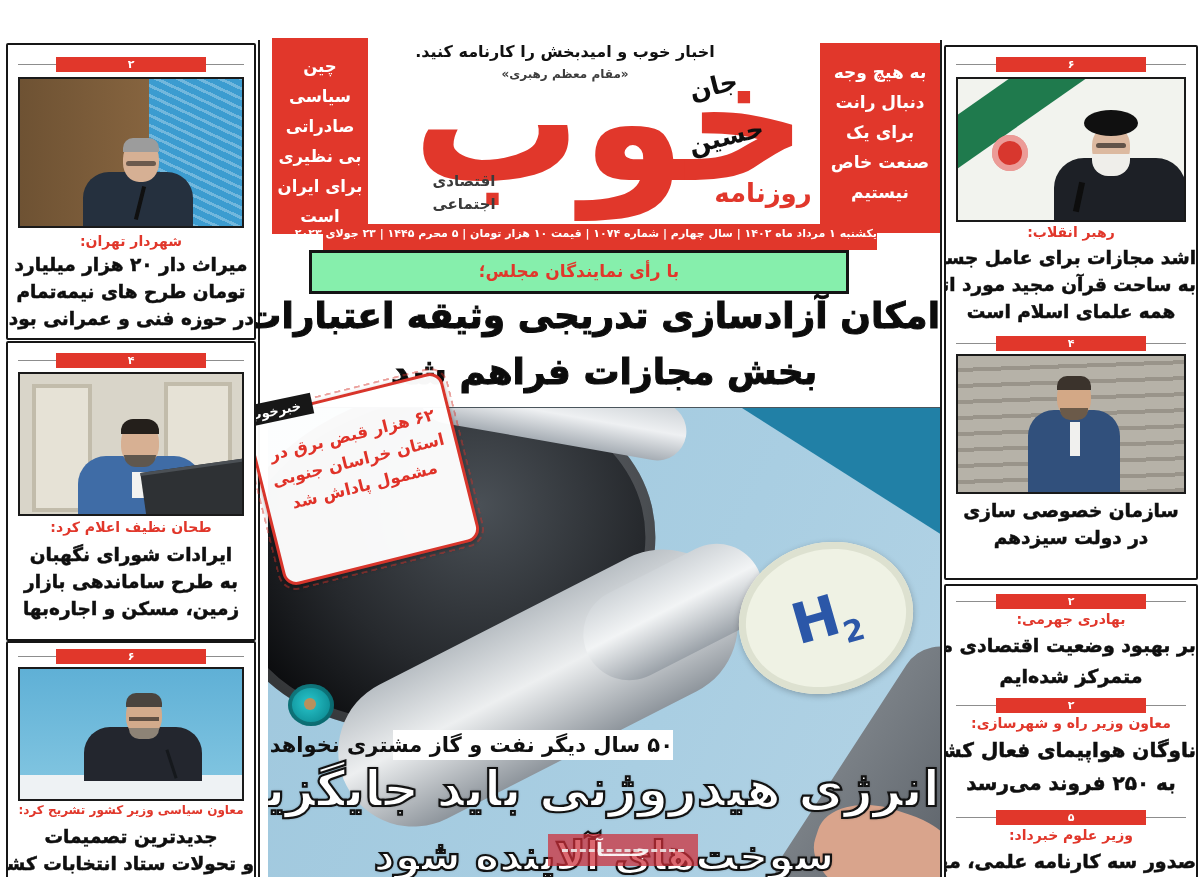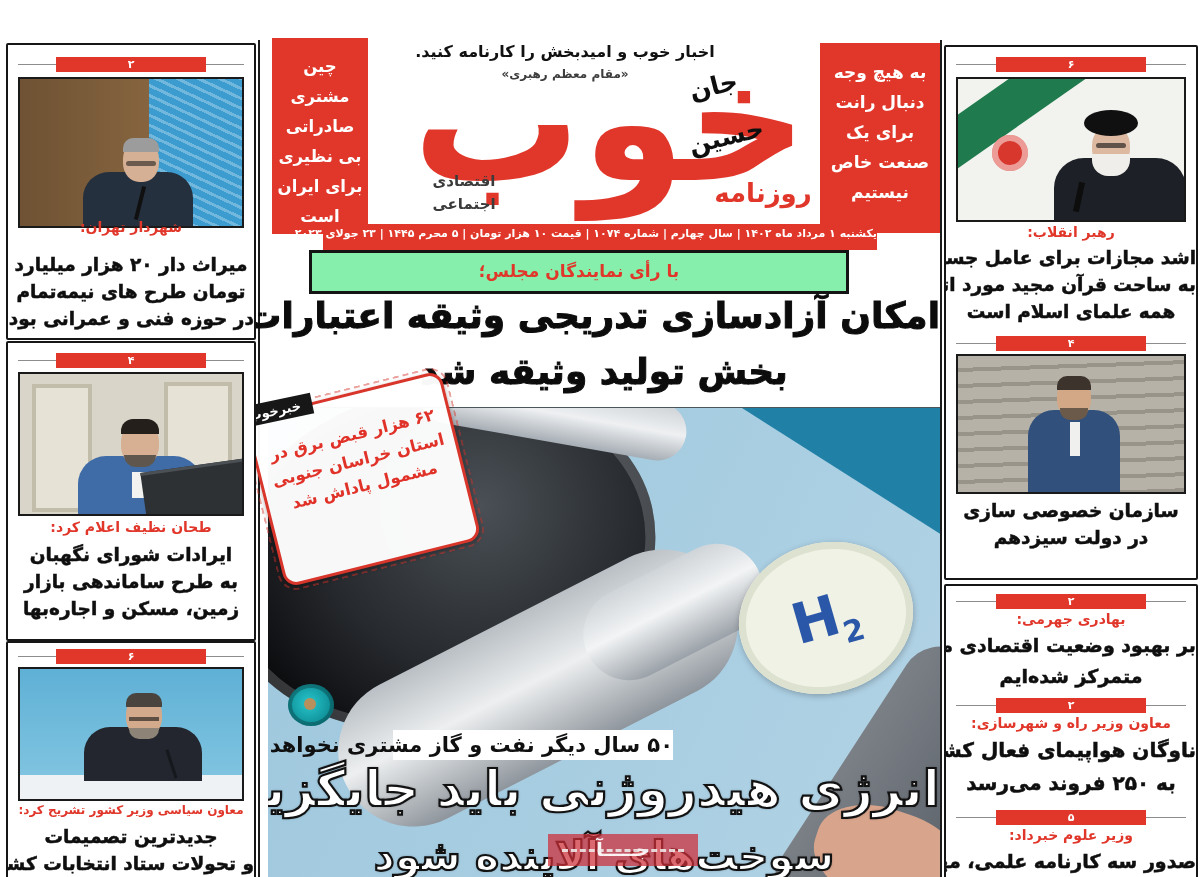--- a/index.html
+++ b/index.html
@@ -25,21 +25,21 @@
 </style>
 </head>
 <body>
 
 <div id="page">
 
   <div class="vline" style="left:258px;top:40px;height:837px;"></div>
   <div class="vline" style="left:940px;top:40px;height:837px;"></div>
 
   <div class="abs red-box" style="left:272px;top:38px;width:96px;height:182px;padding-top:14px;font-size:16.5px;line-height:30px;">
-    <div>چین مشتری</div>
+    <div>چین سیاسی</div>
     <div>صادراتی</div>
     <div>بی نظیری</div>
     <div>برای ایران</div>
     <div>است</div>
   </div>
 
   <div class="abs center" style="left:410px;top:42px;width:310px;font-size:16px;font-weight:bold;color:#111;">اخبار خوب و امیدبخش را کارنامه کنید.</div>
   <div class="abs center" style="left:410px;top:67px;width:310px;font-size:12px;color:#3d3d3d;font-weight:bold;">«مقام معظم رهبری»</div>
 
   <div class="abs center nowrap" style="left:390px;top:22px;width:440px;height:200px;font-size:168px;line-height:200px;color:#e1372b;font-weight:bold;">خوب</div>
@@ -63,21 +63,21 @@
     <div>صنعت خاص</div>
     <div>نیستیم</div>
   </div>
 
   <div class="abs red-box nowrap" style="left:323px;top:224px;width:554px;height:26px;font-size:11px;line-height:19px;">یکشنبه ۱ مرداد ماه ۱۴۰۲ | سال چهارم | شماره ۱۰۷۴ | قیمت ۱۰ هزار تومان | ۵ محرم ۱۴۴۵ | ۲۳ جولای ۲۰۲۳</div>
 
   <div class="abs" style="left:309px;top:250px;width:534px;height:38px;border:3px solid #141414;background:#86efac;">
     <div class="center nowrap" style="color:#e1372b;font-weight:bold;font-size:17px;line-height:36px;">با رأی نمایندگان مجلس؛</div>
   </div>
   <div class="abs center nowrap" style="left:268px;top:295px;width:672px;font-size:36px;font-weight:bold;color:#0c0c0c;-webkit-text-stroke:1px #0c0c0c;">امکان آزادسازی تدریجی وثیقه اعتبارات</div>
-  <div class="abs center nowrap" style="left:268px;top:351px;width:672px;font-size:36px;font-weight:bold;color:#0c0c0c;-webkit-text-stroke:1px #0c0c0c;">بخش تولید وثیقه شد</div>
+  <div class="abs center nowrap" style="left:268px;top:351px;width:672px;font-size:36px;font-weight:bold;color:#0c0c0c;-webkit-text-stroke:1px #0c0c0c;">بخش مجازات فراهم شد</div>
 
   <div class="abs" style="left:268px;top:407px;width:672px;height:470px;overflow:hidden;background:linear-gradient(115deg,#9ec7dd 0%,#a9cee2 60%,#b3d3e5 100%);border-top:1px solid #4a555c;">
 
     <div class="abs" style="right:0;top:0;width:300px;height:185px;background:#2180a6;clip-path:polygon(34% 0,100% 0,100% 68%);"></div>
 
     <div class="abs" style="left:-50px;top:-20px;width:440px;height:340px;border-radius:50%;transform:rotate(-14deg);
          background:radial-gradient(circle at 62% 38%,#4a5056 0%,#26292d 48%,#0b0c0e 78%);
          box-shadow:inset 0 0 0 10px rgba(205,210,215,.22);"></div>
 
     <div class="abs" style="left:150px;top:-24px;width:270px;height:58px;border-radius:30px;transform:rotate(10deg);
@@ -128,21 +128,21 @@
         <span>۲</span>
       </div>
     <div class="col-photo" style="top:32px;height:147px;background:linear-gradient(90deg,#6e5233 0%,#86643f 58%,#3c9cd0 58%);">
       <div class="abs" style="right:0;top:0;width:42%;height:100%;background:repeating-linear-gradient(25deg,rgba(255,255,255,.28) 0 3px,rgba(0,0,0,0) 3px 9px);"></div>
       <div class="abs" style="left:63px;bottom:-8px;width:110px;height:62px;border-radius:26px 26px 0 0;background:#25303e;"></div>
       <div class="abs" style="left:103px;bottom:44px;width:36px;height:42px;border-radius:45%;background:#d6b094;"></div>
       <div class="abs" style="left:103px;bottom:74px;width:36px;height:14px;border-radius:10px 10px 0 0;background:#9c9c9c;"></div>
       <div class="abs" style="left:106px;bottom:60px;width:30px;height:5px;background:rgba(20,20,20,.55);border-radius:3px;"></div>
       <div class="abs" style="left:118px;bottom:6px;width:4px;height:34px;background:#101010;transform:rotate(14deg);"></div>
     </div>
-    <div class="kicker" style="top:174px;">شهردار تهران:</div>
+    <div class="kicker" style="top:188px;">شهردار تهران:</div>
     <div class="hl" style="top:206px;">
       <div>میراث دار ۲۰ هزار میلیارد</div>
       <div>تومان طرح های نیمه‌تمام</div>
       <div>در حوزه فنی و عمرانی بودیم</div>
     </div>
   </div>
 
   <div class="story-box" style="left:6px;top:341px;width:246px;height:296px;">
     <div class="badge" style="top:10px;">
         <span>۴</span>

